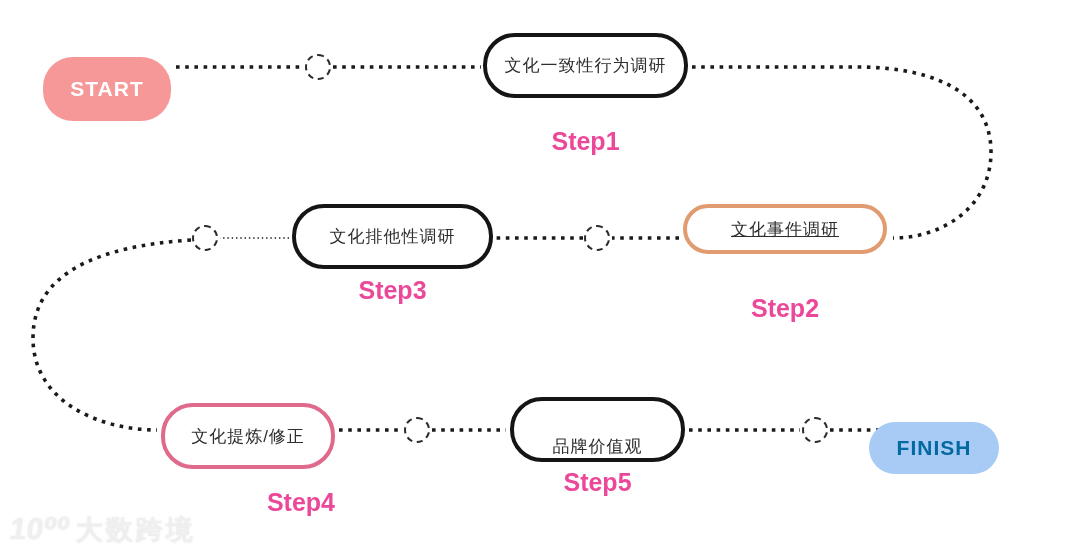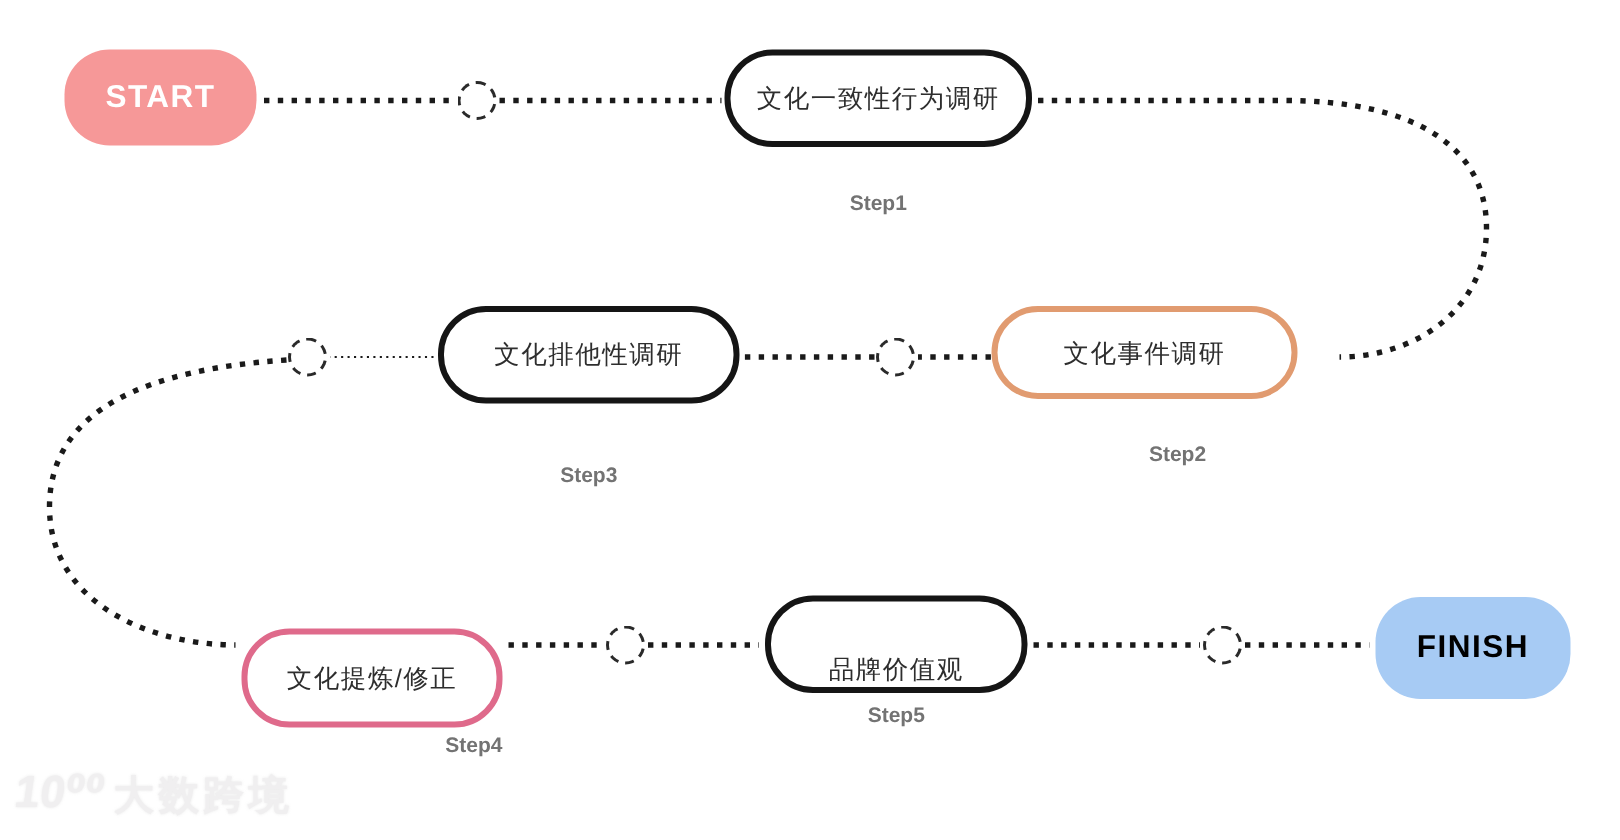--- a/index.html
+++ b/index.html
@@ -28,37 +28,38 @@
   .node.bordered{border:4px solid #701a75;}
 
   .terminal{
     position:absolute;
     display:flex;align-items:center;justify-content:center;
     border-radius:30px;
     color:#ffffff;
     font-weight:bold;
     font-size:21px;
     letter-spacing:1px;
+    margin-top:24px;
   }
 
   .junction{
     position:absolute;
     width:26px;height:26px;
     box-sizing:border-box;
     border:2px dashed #2a2a2a;
     border-radius:50%;
     background:#ffffff;
   }
 
   .step-label{
     position:absolute;
     text-align:center;
     font-weight:bold;
-    font-size:14px;
-    color:#737373;
+    font-size:25px;
+    color:#ec4899;
   }
 
   .watermark{
     position:absolute;
     left:10px;top:514px;
     display:flex;align-items:flex-end;gap:6px;
     color:#f0eff0;
     text-shadow:0 0 2px rgba(190,190,190,0.35);
     user-select:none;
   }
@@ -87,40 +88,40 @@
   <div class="junction" style="left:305px;top:54px;"></div>
   <div class="junction" style="left:584px;top:225px;"></div>
   <div class="junction" style="left:192px;top:225px;"></div>
   <div class="junction" style="left:404px;top:417px;"></div>
   <div class="junction" style="left:802px;top:417px;"></div>
 
   <div class="terminal" style="left: 43px; top: 33px; width: 128px; height: 64px; background-color: rgb(246, 152, 152); color: rgb(255, 255, 255);">
     <span>START</span>
   </div>
 
-  <div class="terminal" style="left: 917px; top: 398px; width: 130px; height: 68px; background-color: rgb(167, 203, 244); color: #000000;">
+  <div class="terminal" style="left: 869px; top: 398px; width: 130px; height: 52px; background-color: rgb(167, 203, 244); color: #0369a1;">
     <span>FINISH</span>
   </div>
 
   <div class="node bordered" style="left: 483px; top: 33px; width: 205px; height: 65px; border-color: rgb(21, 21, 21);">
     <span>文化一致性行为调研</span>
   </div>
   <div class="step-label" style="left:483px;top:127px;width:205px;">Step1</div>
 
-  <div class="node bordered" style="left: 661px; top: 204px; width: 204px; height: 62px; border-color: rgb(225, 155, 112);">
+  <div class="node bordered" style="left: 683px; top: 204px; width: 204px; height: 50px; border-color: rgb(225, 155, 112); text-decoration: underline;">
     <span>文化事件调研</span>
   </div>
   <div class="step-label" style="left:683px;top:294px;width:204px;">Step2</div>
 
   <div class="node bordered" style="left: 292px; top: 204px; width: 201px; height: 65px; border-color: rgb(21, 21, 21); align-items: center;">
     <span>文化排他性调研</span>
   </div>
-  <div class="step-label" style="left:292px;top:308px;width:201px;">Step3</div>
+  <div class="step-label" style="left:292px;top:276px;width:201px;">Step3</div>
 
-  <div class="node bordered" style="left: 161px; top: 419px; width: 174px; height: 66px; border-color: rgb(223, 106, 139);">
+  <div class="node bordered" style="left: 161px; top: 403px; width: 174px; height: 66px; border-color: rgb(223, 106, 139);">
     <span>文化提炼/修正</span>
   </div>
   <div class="step-label" style="left:161px;top:488px;width:174px;text-align:right;">Step4</div>
 
   <div class="node bordered" style="left: 510px; top: 397px; width: 175px; height: 65px; border-color: rgb(21, 21, 21); align-items: flex-end;">
     <span>品牌价值观</span>
   </div>
   <div class="step-label" style="left:510px;top:468px;width:175px;">Step5</div>
 
   <div class="watermark">

